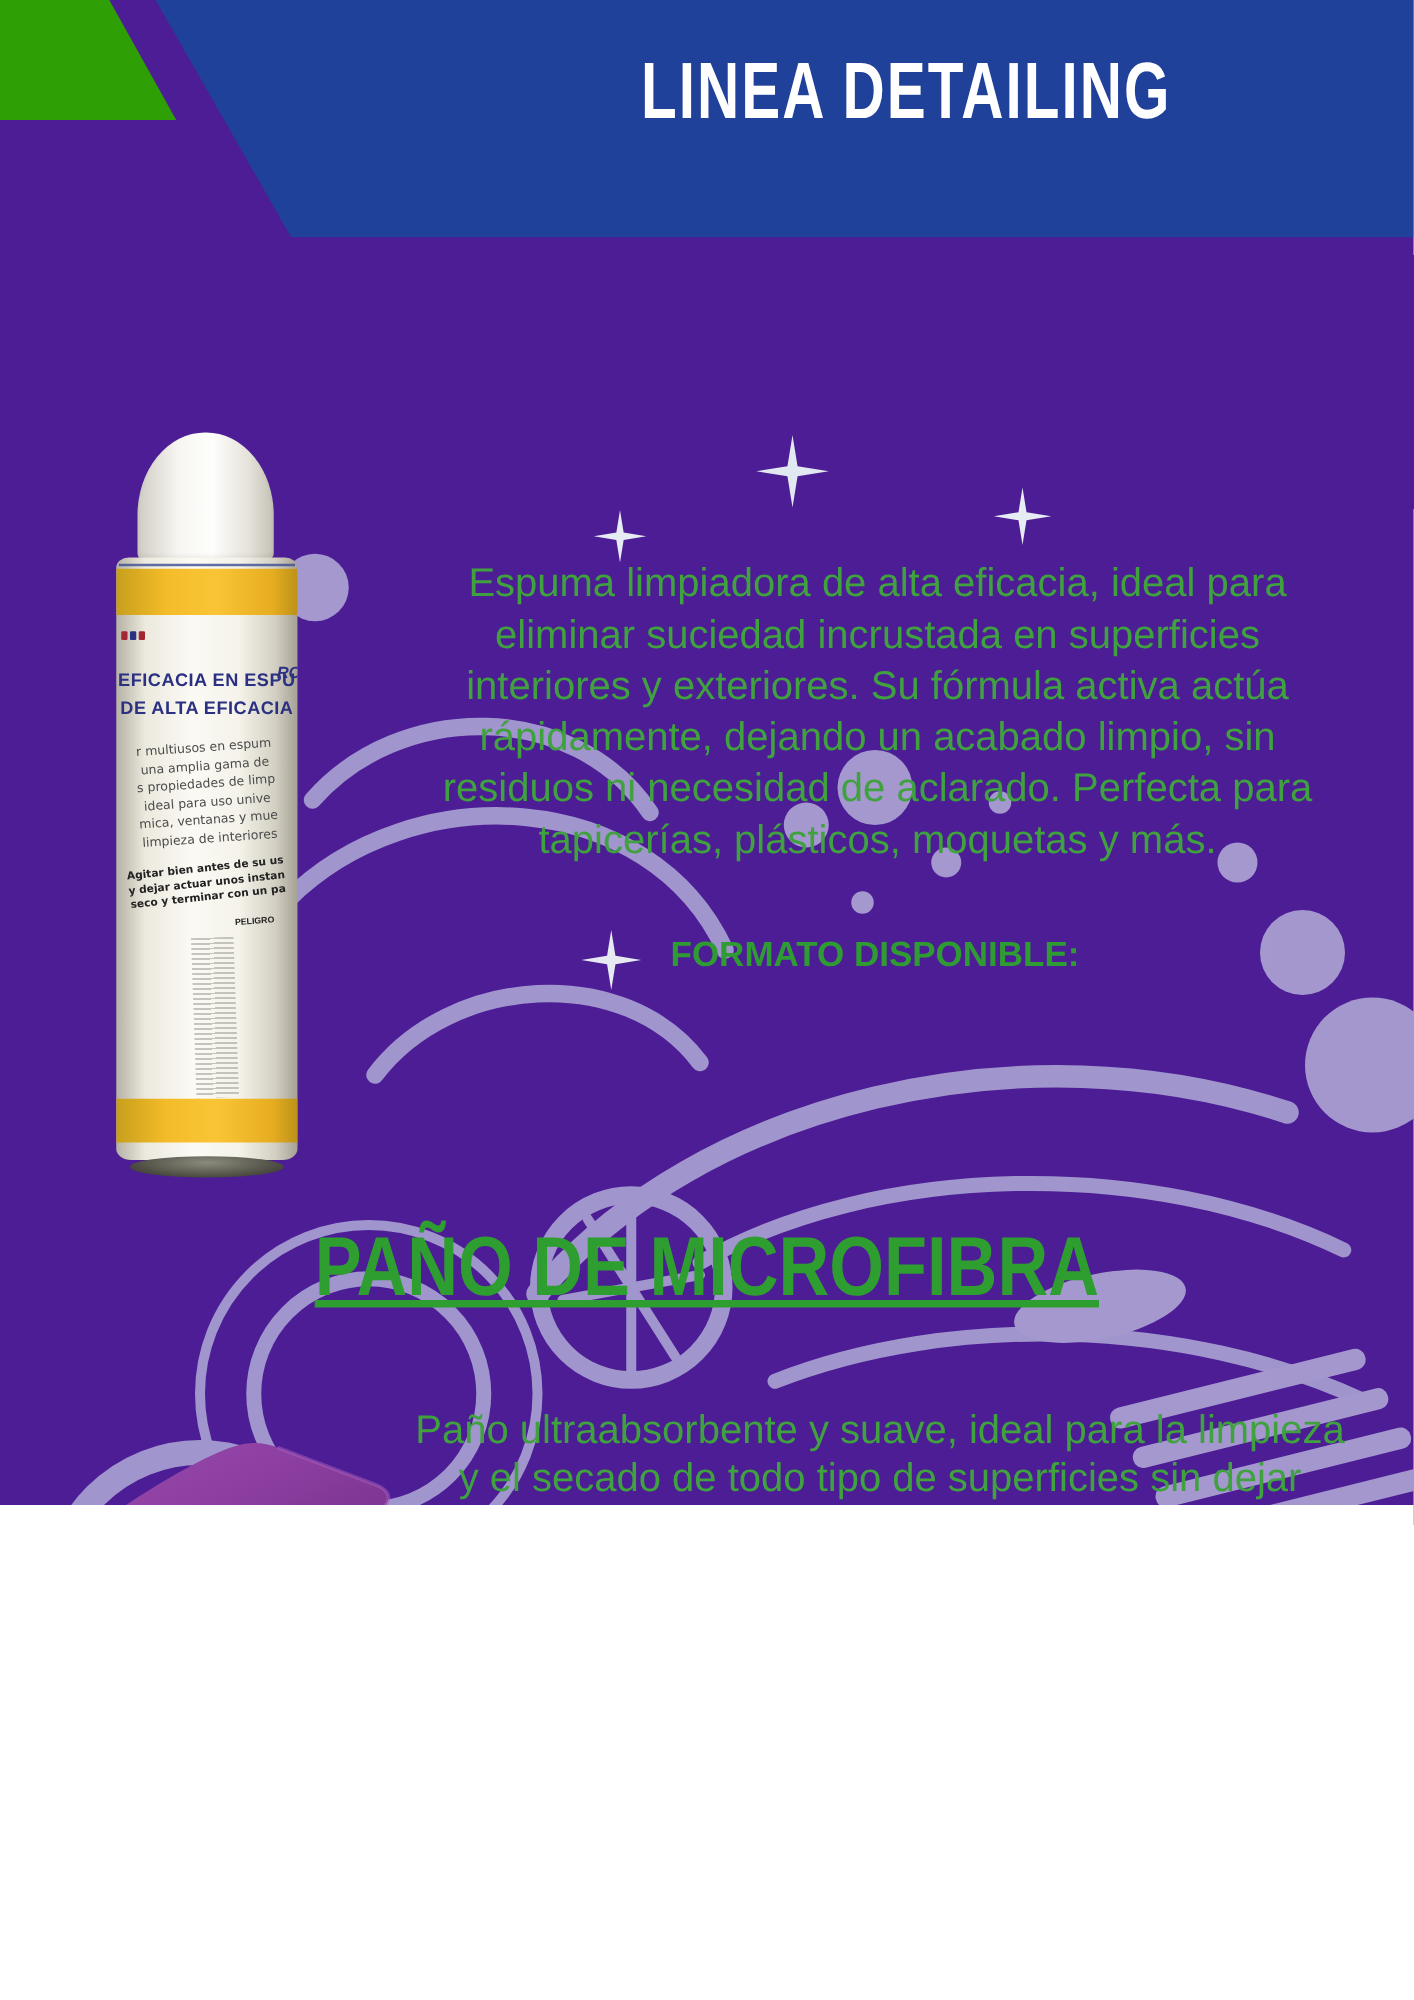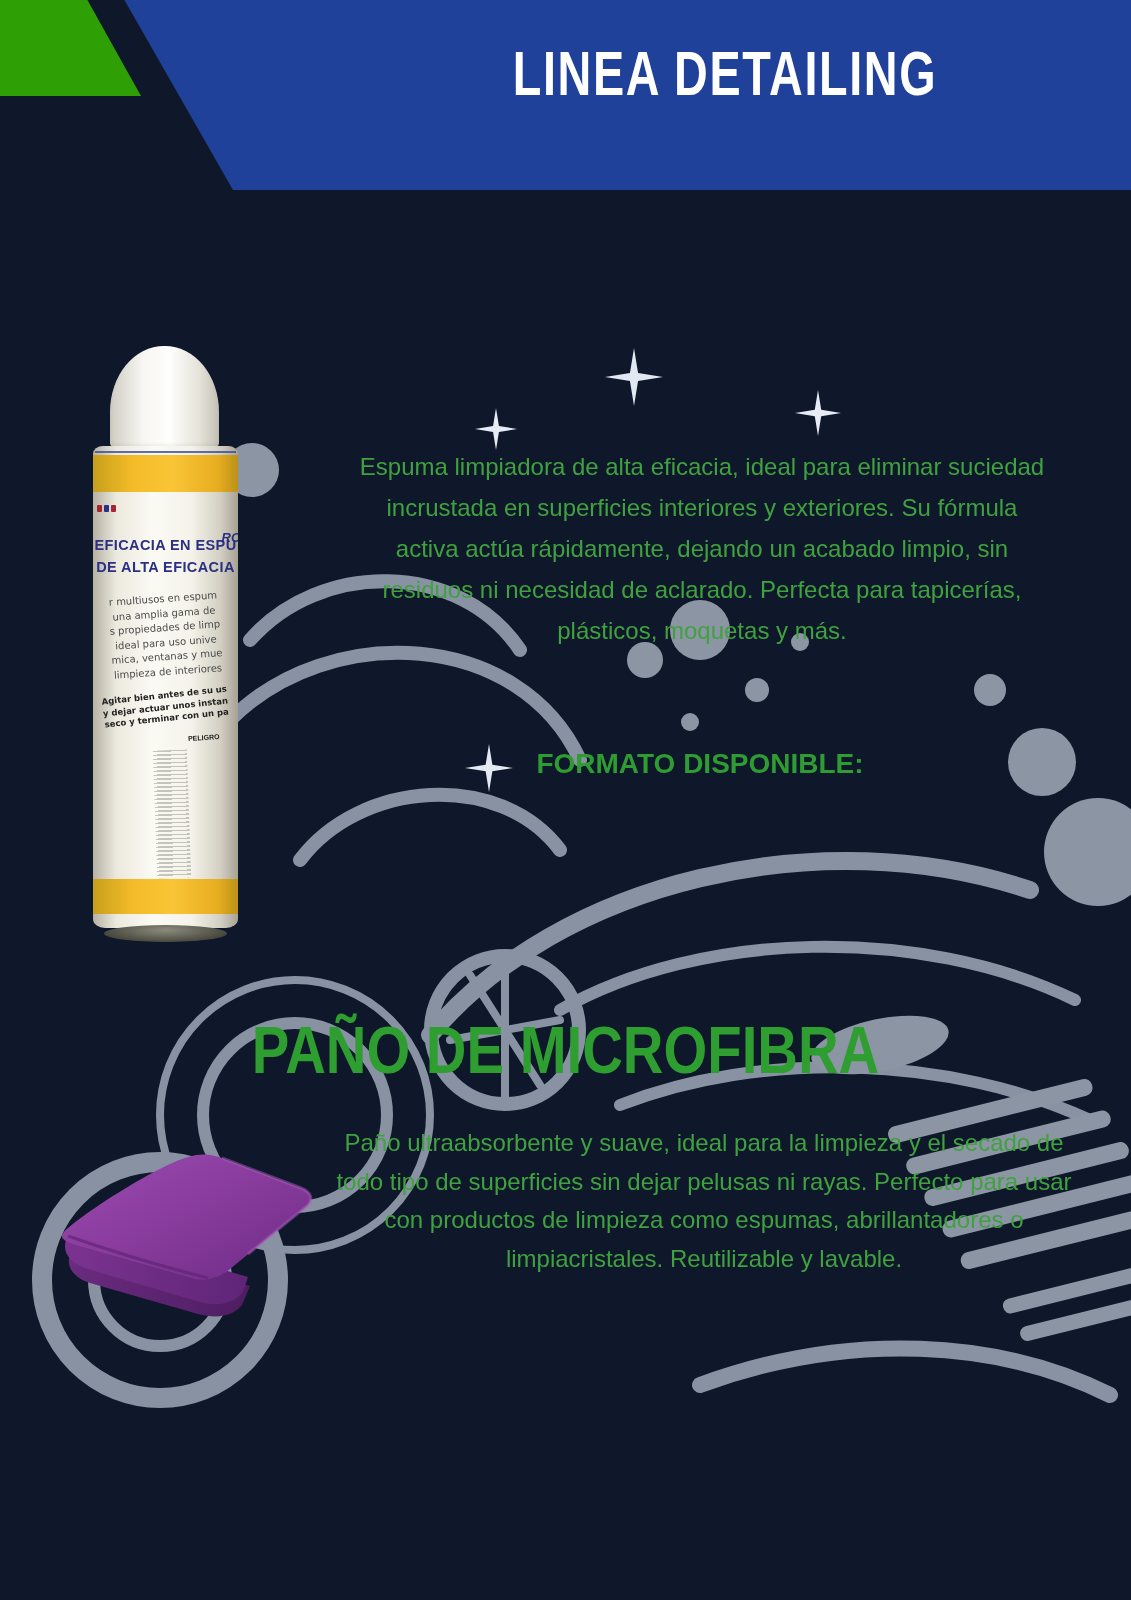--- a/index.html
+++ b/index.html
@@ -1,16 +1,16 @@
 <!DOCTYPE html>
 <html><head>
 <meta charset="utf-8">
 <style>
   html,body{margin:0;padding:0;background:#ffffff;}
-  .page{position:relative;width:1131px;height:1600px;overflow:hidden;background:#0f172a;
+  .page{position:relative;width:1131px;height:1204px;overflow:hidden;background:#4c1d95;
         font-family:"Liberation Sans",sans-serif;}
 
   
   .watermark{position:absolute;left:0;top:0;width:1131px;height:1600px;z-index:0;}
 
   
   .header{position:absolute;left:0;top:0;width:1131px;height:192px;z-index:3;}
   .header-blue{position:absolute;left:0;top:0;width:1131px;height:190px;background:#20419a;
                clip-path:polygon(11% 0,100% 0,100% 100%,20.6% 100%);}
   .header-green{position:absolute;left:0;top:0;width:141px;height:96px;background:#2ea005;
@@ -18,24 +18,24 @@
   .header-title{position:absolute;left:330px;top:40px;width:790px;text-align:center;
                 color:#ffffff;font-weight:800;font-size:57px;letter-spacing:2px;
                 transform:scaleX(.82) scaleY(1.12);transform-origin:center;white-space:nowrap;}
 
   
   .sec-title{position:absolute;left:0;width:1131px;text-align:center;color:#2f9e30;
              font-weight:800;z-index:2;}
   .sec-title .ln{font-size:67px;letter-spacing:0px;transform:scaleX(.84);transform-origin:center;
                  white-space:nowrap;line-height:84px;}
   .t1{top:202px;}
-  .t2{top:1008px;}
-
-  
-  .para{position:absolute;color:#3fa23f;font-size:24px;text-align:center;z-index:2;
+  .t2{top:972px;text-decoration:underline;}
+
+  
+  .para{position:absolute;color:#3fa23f;font-size:32px;text-align:center;z-index:2;
         font-family:"Liberation Sans",sans-serif;}
   .para1{left:352px;top:446px;width:700px;line-height:41px;}
   .para2{left:330px;top:1124px;width:748px;line-height:38.5px;}
   .boldblock{position:absolute;color:#2e9c32;font-weight:bold;text-align:center;z-index:2;}
   .fmt{left:350px;top:742px;width:700px;font-size:28px;line-height:43px;}
   .dispo{left:370px;top:1368px;width:700px;font-size:29px;line-height:42px;
          font-family:"DejaVu Sans","Liberation Sans",sans-serif;}
 
   
   .sparkle{position:absolute;z-index:1;}

